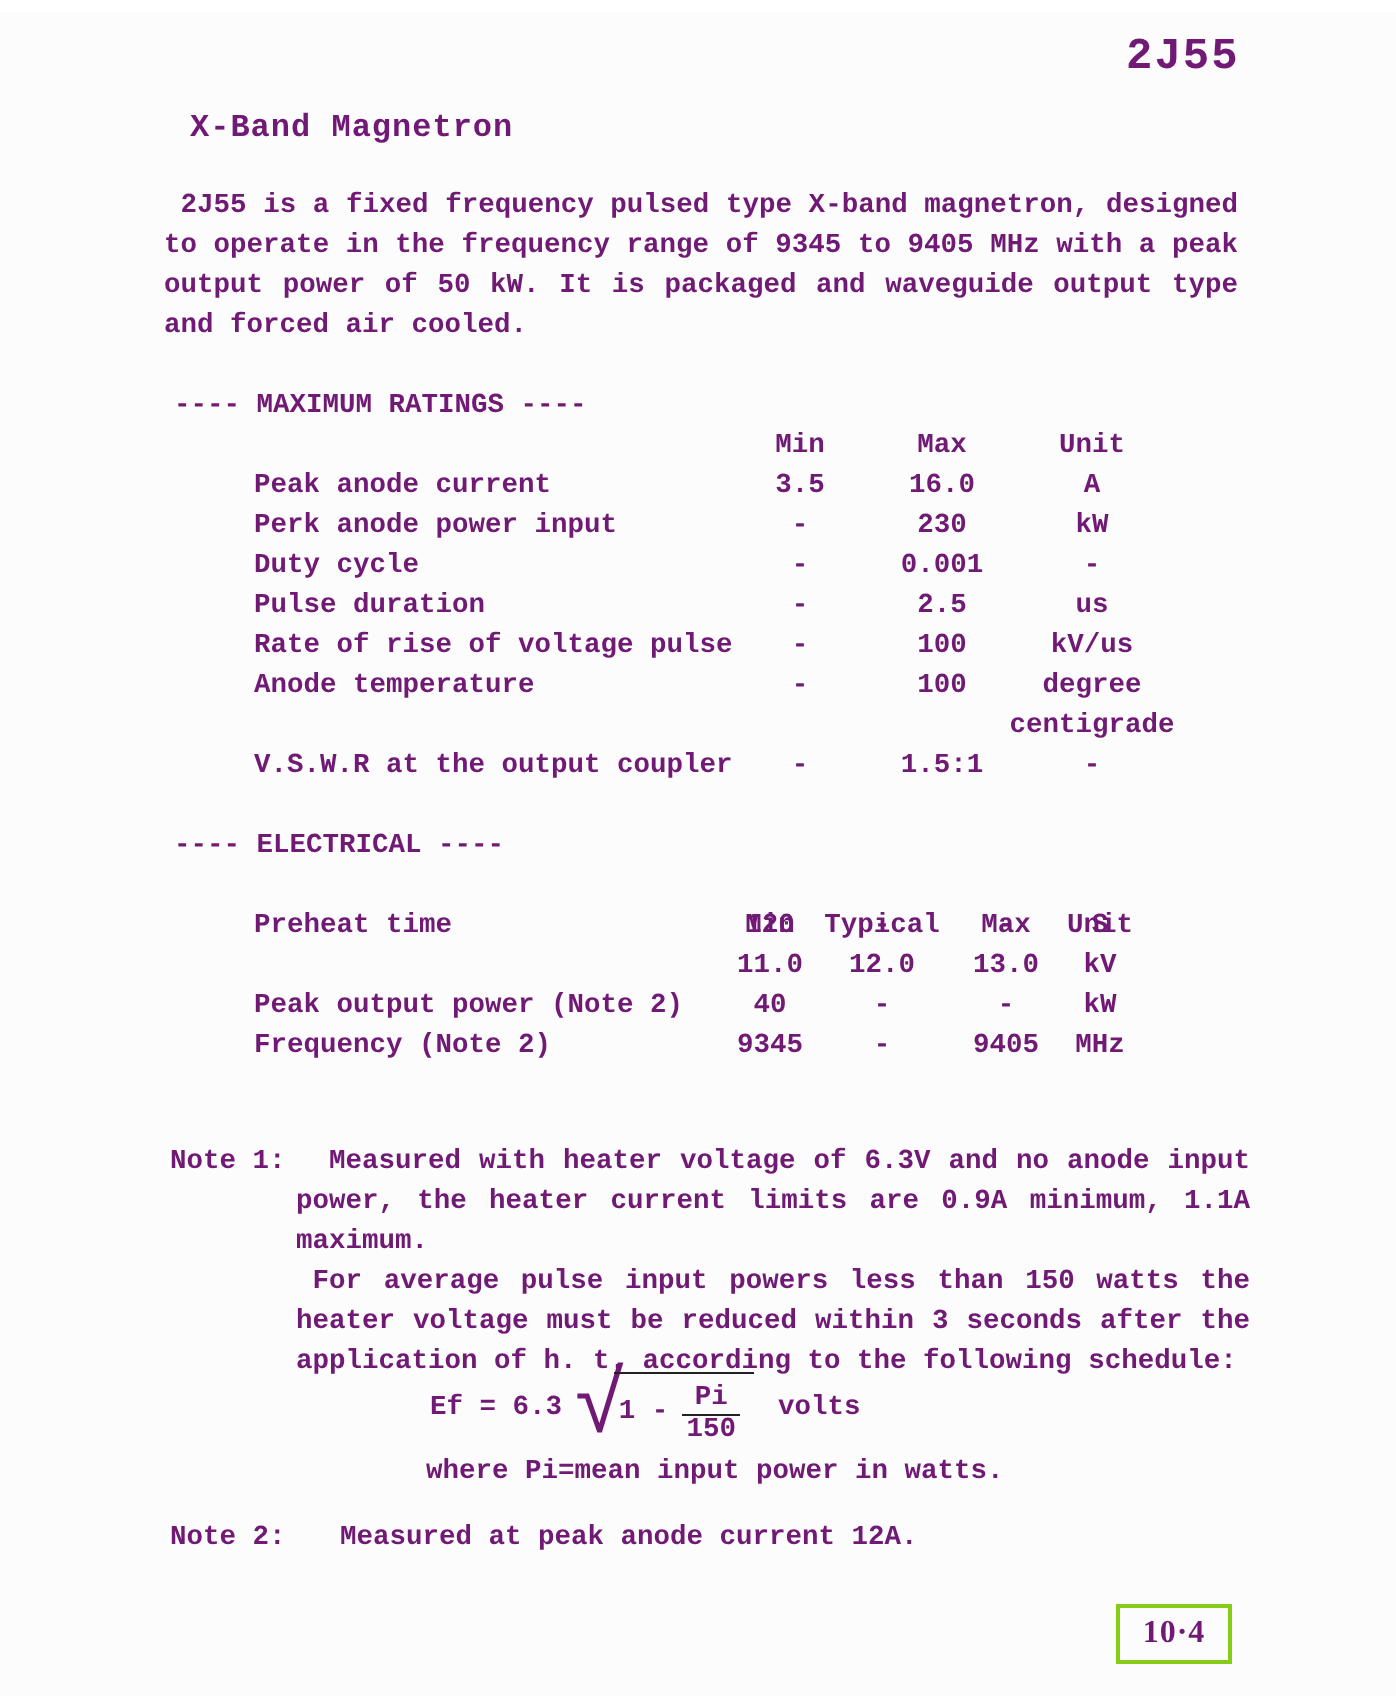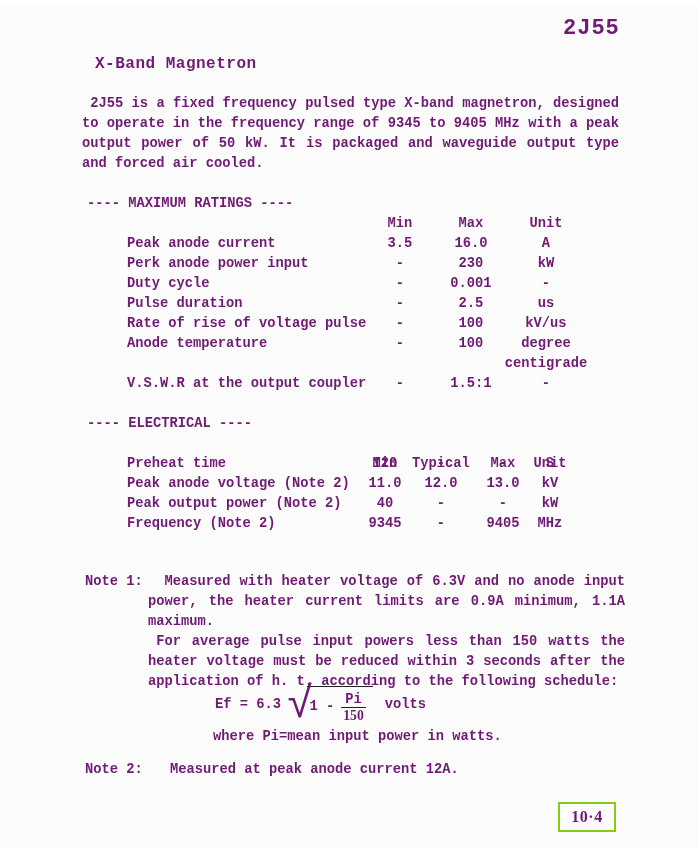--- a/index.html
+++ b/index.html
@@ -37,21 +37,21 @@
   .note1-body  { top:566px; left:148px; width:477px; }
   .note2-label { top:754px; left:85px; white-space:pre; }
   .note2-text  { top:754px; left:170px; white-space:pre; }
   .formula { top:678px; left:215px; display:flex; align-items:center; height:42px; }
   .formula .lhs { white-space:pre; }
   .radical { display:flex; margin-left:6px; }
   .rad-sign { font-size:44px; line-height:40px; font-weight:500; }
   .radicand { border-top:1.6px solid #222; margin-left:-6px; margin-top:1px;
               padding:3px 7px 0 2px; display:flex; align-items:center; gap:7px; height:38px; }
   .frac { display:inline-flex; flex-direction:column; align-items:center; line-height:15px; }
-  .frac .den { border-top:1.6px solid #222; padding:0 2px;font-family:Liberation Serif, serif; }
+  .frac .den { border-top:1.6px solid #222; padding:0 2px; }
   .volts { margin-left:12px; }
   .formula-where { top:721px; left:213px; white-space:pre; }
   .page-box {
     top:796px; left:558px; width:58px; height:30px;
     border:2px solid #84cc16; display:flex; align-items:center; justify-content:center;
     font-family:"Liberation Serif","DejaVu Serif",serif; font-size:16px; font-weight:600;
     letter-spacing:0.5px; background:#fcfcfc;
   }
 </style>
 </head>
@@ -135,21 +135,20 @@
   </div>
   <div class="abs el-rows el">
       <div class="trow">
         <span class="label">Preheat time</span>
         <span class="min">120</span>
         <span class="typ">-</span>
         <span class="max">-</span>
         <span class="unit">S</span>
       </div>
       <div class="trow">
-        <span class="label">Peak anode voltage (Note 2)</span>
         <span class="min">11.0</span>
         <span class="typ">12.0</span>
         <span class="max">13.0</span>
         <span class="unit">kV</span>
       </div>
       <div class="trow">
         <span class="label">Peak output power (Note 2)</span>
         <span class="min">40</span>
         <span class="typ">-</span>
         <span class="max">-</span>

